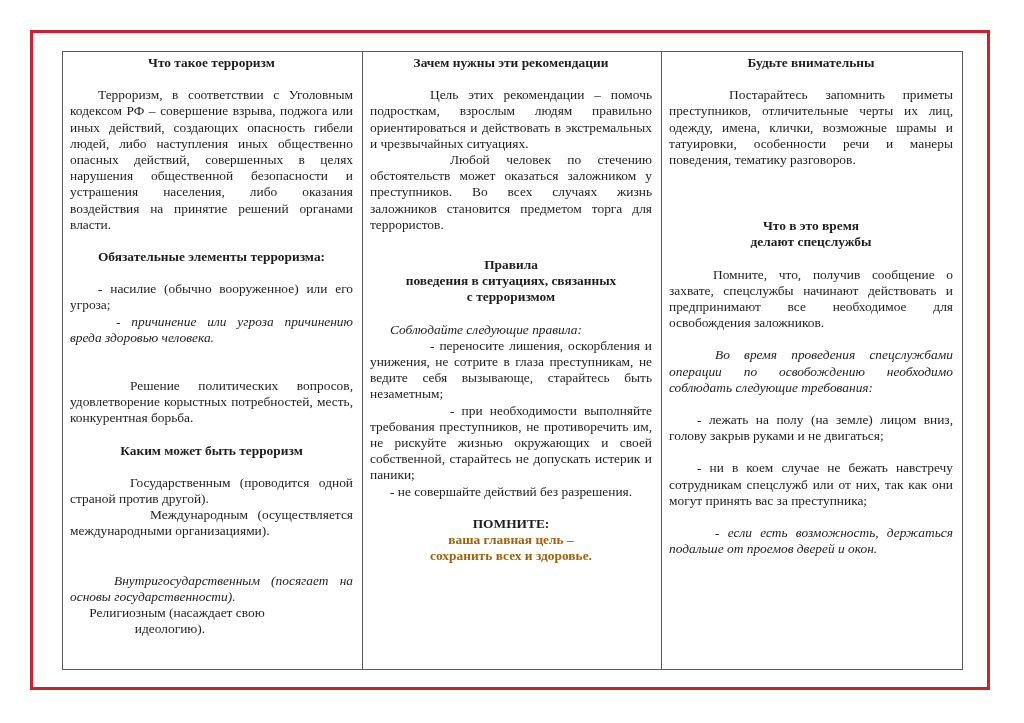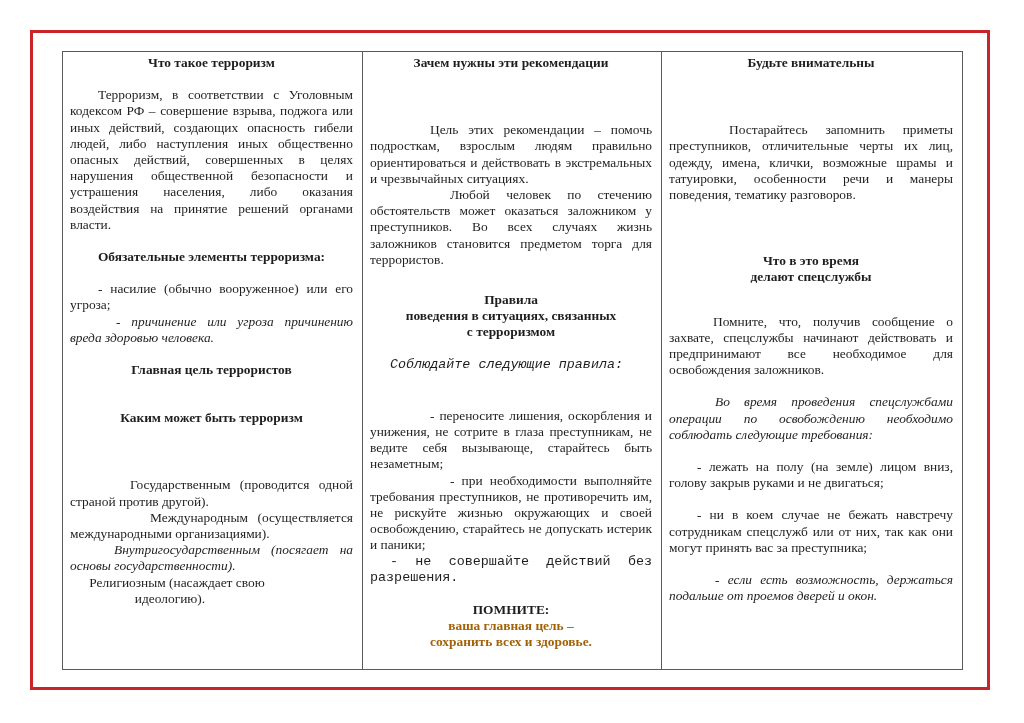--- a/index.html
+++ b/index.html
@@ -48,23 +48,23 @@
     .h {
       font-weight: bold;
       text-align: center;
       margin: 0;
     }
     p {
       margin: 0;
     }
     .ind1 { text-indent: 28px; }
     .ind2 { text-indent: 46px; font-style: italic; }
-    .ind3 { text-indent: 60px; margin-top: 35px; }
+    .ind3 { text-indent: 60px; }
     .ind4 { text-indent: 80px; }
-    .ind5 { text-indent: 20px; font-family: Liberation Mono, monospace; }
+    .ind5 { text-indent: 20px; }
     .ind6 { text-indent: 14px; }
     .ital { font-style: italic; }
     .red { color: #a16207; font-weight: bold; text-align: center; }
     .gap16 { height: 16px; }
     .gap24 { height: 24px; }
     .gap48 { height: 50px; }
   </style>
 </head>
 <body>
 
@@ -75,60 +75,60 @@
   <div class="col col1">
     <p class="h">Что такое терроризм</p>
     <div class="gap16"></div>
     <p class="ind1">Терроризм, в соответствии с Уголовным кодексом РФ – совершение взрыва, поджога или иных действий, создающих опасность гибели людей, либо наступления иных общественно опасных действий, совершенных в целях нарушения общественной безопасности и устрашения населения, либо оказания воздействия на принятие решений органами власти.</p>
     <div class="gap16"></div>
     <p class="h">Обязательные элементы терроризма:</p>
     <div class="gap16"></div>
     <p class="ind1">- насилие (обычно вооруженное) или его угроза;</p>
     <p class="ind2">- причинение или угроза причинению вреда здоровью человека.</p>
     <div class="gap16"></div>
-    <p class="h">Главная цель террористов</p>
     <div class="gap16"></div>
+    <p class="ind3">Решение политических вопросов, удовлетворение корыстных потребностей, месть, конкурентная борьба.</p>
     <div class="gap16"></div>
     <p class="h">Каким может быть терроризм</p>
     <div class="gap16"></div>
     <p class="ind3">Государственным (проводится одной страной  против другой).</p>
     <p class="ind4">Международным (осуществляется международными организациями).</p>
-    <p class="ind2" style="text-indent:44px;">Внутригосударственным (посягает на основы государственности).</p>
+    <p class="ind2" style="text-indent:44px;margin-top:33px;">Внутригосударственным (посягает на основы государственности).</p>
     <p class="ind6" style="text-align:center; width:200px;">Религиозным (насаждает свою идеологию).</p>
   </div>
 
   <div class="col col2">
     <p class="h">Зачем нужны эти рекомендации</p>
     <div class="gap16"></div>
     <p class="ind3">Цель этих рекомендации – помочь подросткам, взрослым людям правильно ориентироваться и действовать в экстремальных и чрезвычайных ситуациях.</p>
     <p class="ind4">Любой человек по стечению обстоятельств может оказаться заложником у преступников. Во всех случаях жизнь заложников становится предметом торга для террористов.</p>
     <div class="gap24"></div>
     <p class="h">Правила</p>
     <p class="h">поведения в ситуациях, связанных</p>
     <p class="h">с терроризмом</p>
     <div class="gap16"></div>
     <p class="ital ind5">Соблюдайте следующие правила:</p>
     <p class="ind3">- переносите лишения, оскорбления и унижения, не сотрите в глаза преступникам, не ведите себя вызывающе, старайтесь быть незаметным;</p>
-    <p class="ind4">- при необходимости выполняйте требования преступников, не противоречить им, не рискуйте жизнью окружающих и своей освобождению, старайтесь не допускать истерик и паники;</p>
+    <p class="ind4">- при необходимости выполняйте требования преступников, не противоречить им, не рискуйте жизнью окружающих и своей собственной, старайтесь не допускать истерик и паники;</p>
     <p class="ind5">- не совершайте действий без разрешения.</p>
     <div class="gap16"></div>
     <p class="h">ПОМНИТЕ:</p>
     <p class="red">ваша главная цель –</p>
     <p class="red">сохранить всех и здоровье.</p>
   </div>
 
   <div class="col col3">
     <p class="h">Будьте внимательны</p>
     <div class="gap16"></div>
     <p class="ind3">Постарайтесь запомнить приметы преступников, отличительные черты их лиц, одежду, имена, клички, возможные шрамы и татуировки, особенности речи и манеры поведения, тематику разговоров.</p>
     <div class="gap48"></div>
     <p class="h">Что в это время</p>
     <p class="h">делают спецслужбы</p>
     <div class="gap16"></div>
-    <p class="ind1" style="text-indent:44px;margin-top:12px;">Помните, что, получив сообщение о захвате, спецслужбы начинают действовать и предпринимают все необходимое для освобождения заложников.</p>
+    <p class="ind1" style="text-indent:44px;">Помните, что, получив сообщение о захвате, спецслужбы начинают действовать и предпринимают все необходимое для освобождения заложников.</p>
     <div class="gap16"></div>
     <p class="ind2">Во время проведения спецслужбами операции по освобождению необходимо соблюдать следующие требования:</p>
     <div class="gap16"></div>
     <p class="ind1">- лежать на полу (на земле) лицом вниз, голову закрыв руками и не двигаться;</p>
     <div class="gap16"></div>
     <p class="ind1">- ни в коем случае не бежать навстречу сотрудникам спецслужб или от них, так как они могут принять вас за преступника;</p>
     <div class="gap16"></div>
     <p class="ind2">- если есть возможность, держаться подальше от проемов дверей и окон.</p>
   </div>
 

